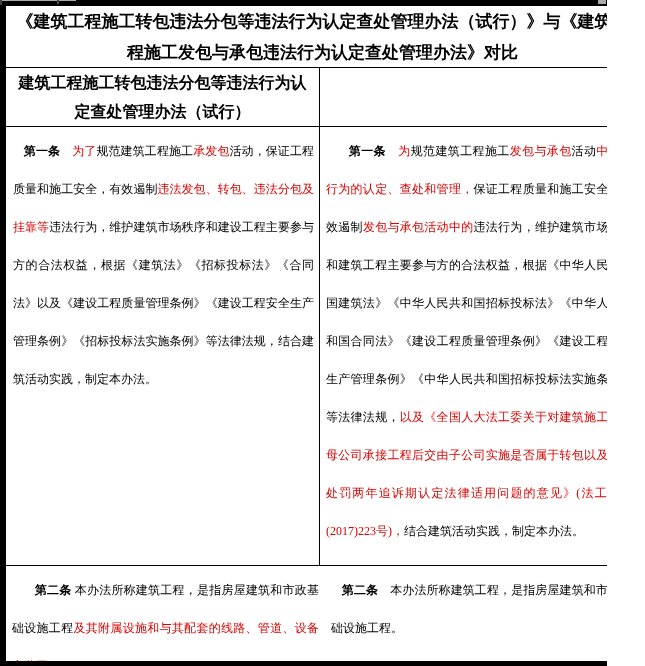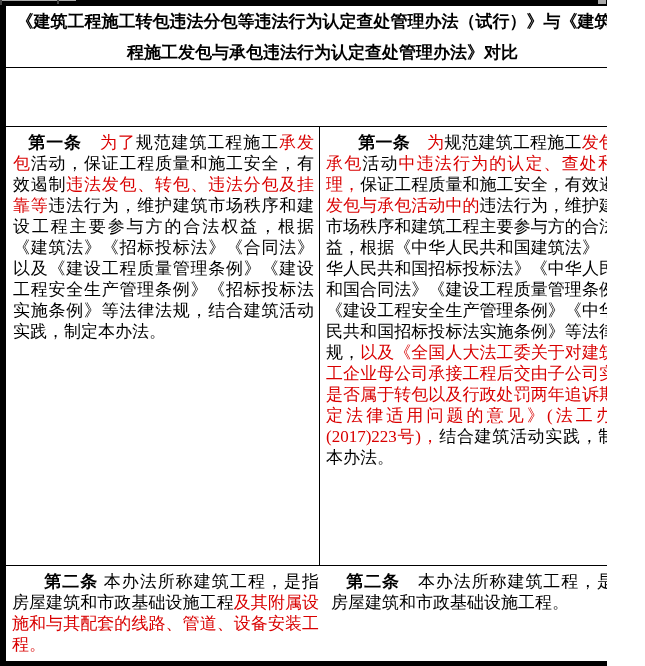--- a/index.html
+++ b/index.html
@@ -22,21 +22,21 @@
   }
   .header-cell{
     width:314px;border-right:1px solid #000;box-sizing:border-box;
     padding:0 6px;overflow:hidden;
   }
   .header-cell.last{width:318px;border-right:none;}
   .body-row{display:flex;border-bottom:1px solid #000;}
   .body-row.row-2{border-bottom:none;}
   .body-cell{
     width:314px;border-right:1px solid #000;box-sizing:border-box;
-    padding:5px 5px 0 7px;font-size:17px;line-height:21px;
+    padding:5px 5px 0 7px;font-size:12px;line-height:38px;
     text-align:justify;overflow:hidden;
   }
   .body-cell.last{width:318px;border-right:none;padding-left:6px;}
   .row-1 .body-cell{height:438px;}
   .row-2 .body-cell{height:95px;}
   .indent-sm{text-indent:0.9em;}
   .indent-lg{text-indent:1.9em;}
   .red{color:var(--red-text,#d90000);}
   .bold{font-weight:bold;}
   
@@ -52,20 +52,21 @@
   <div class="artifact dark" style="left:0;top:0;width:2px;height:5px;"></div>
   <div class="artifact dark" style="left:57px;top:0;width:2px;height:4px;"></div>
   <div class="artifact" style="left:598px;top:0;width:8px;height:4px;"></div>
   <div class="artifact" style="left:642px;top:0;width:1px;height:28px;"></div>
 
   <div class="doc-table">
 
     <div class="title-row">《建筑工程施工转包违法分包等违法行为认定查处管理办法（试行）》与《建筑工程施工发包与承包违法行为认定查处管理办法》对比</div>
 
     <div class="header-row">
+      <div class="header-cell">建筑工程施工转包违法分包等违法行为认定查处管理办法（试行）</div>
     </div>
 
     <div class="body-row row-1">
       <div class="body-cell indent-sm"><span class="bold">第一条</span><span>　</span><span class="red">为了</span><span>规范建筑工程施工</span><span class="red">承发包</span><span>活动，保证工程质量和施工安全，有效遏制</span><span class="red">违法发包、转包、违法分包及挂靠等</span><span>违法行为，维护建筑市场秩序和建设工程主要参与方的合法权益，根据《建筑法》《招标投标法》《合同法》以及《建设工程质量管理条例》《建设工程安全生产管理条例》《招标投标法实施条例》等法律法规，结合建筑活动实践，制定本办法。</span></div>
       <div class="body-cell last indent-lg"><span class="bold">第一条</span><span>　</span><span class="red">为</span><span>规范建筑工程施工</span><span class="red">发包与承包</span><span>活动</span><span class="red">中违法行为的认定、查处和管理，</span><span>保证工程质量和施工安全，有效遏制</span><span class="red">发包与承包活动中的</span><span>违法行为，维护建筑市场秩序和建筑工程主要参与方的合法权益，根据《中华人民共和国建筑法》《中华人民共和国招标投标法》《中华人民共和国合同法》《建设工程质量管理条例》《建设工程安全生产管理条例》《中华人民共和国招标投标法实施条例》等法律法规，</span><span class="red">以及《全国人大法工委关于对建筑施工企业母公司承接工程后交由子公司实施是否属于转包以及行政处罚两年追诉期认定法律适用问题的意见》(法工办发(2017)223号)，</span><span>结合建筑活动实践，制定本办法。</span></div>
     </div>
 
     <div class="body-row row-2">
       <div class="body-cell last indent-lg"><span class="bold">第二条</span><span> 本办法所称建筑工程，是指房屋建筑和市政基础设施工程</span><span class="red">及其附属设施和与其配套的线路、管道、设备安装工程。</span></div>
       <div class="body-cell indent-sm"><span class="bold">第二条</span><span>　本办法所称建筑工程，是指房屋建筑和市政基础设施工程。</span></div>

